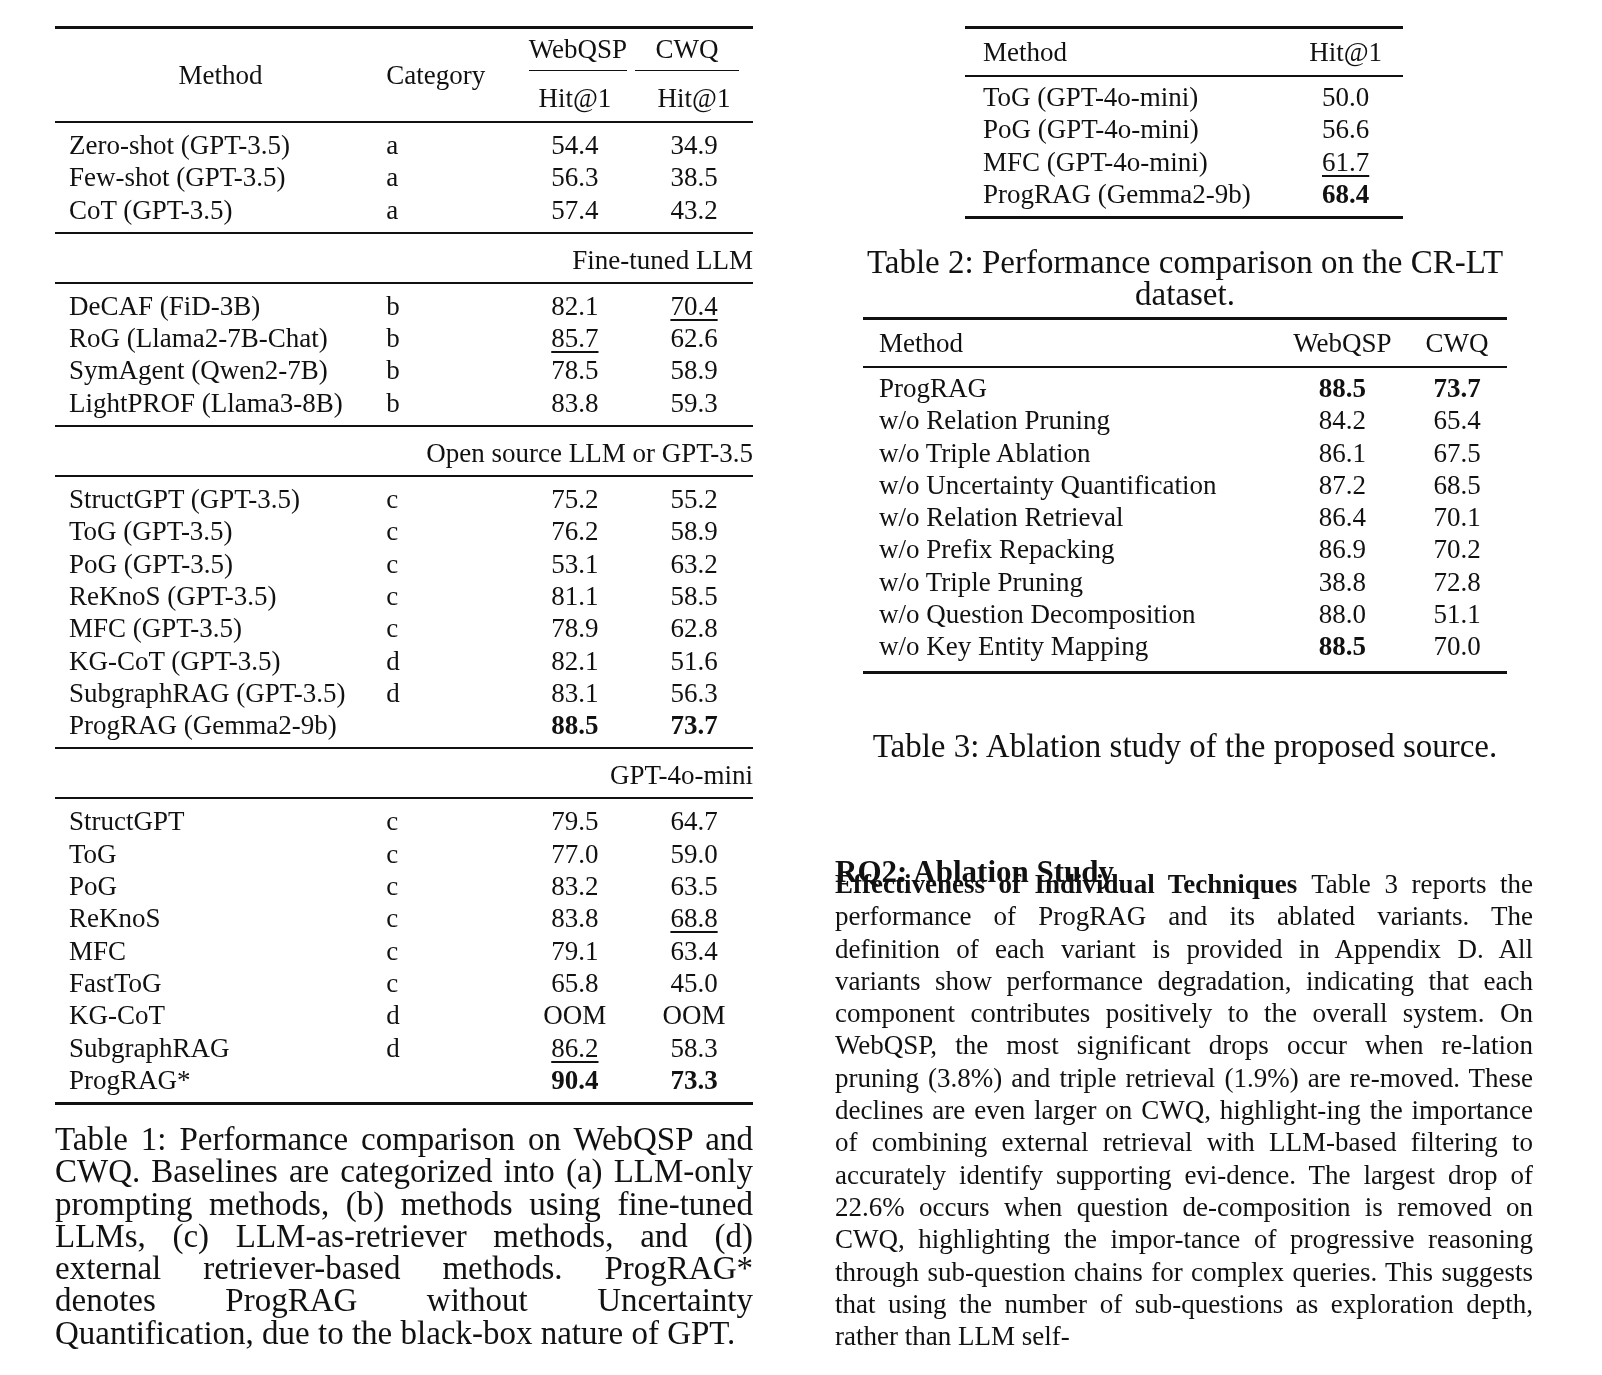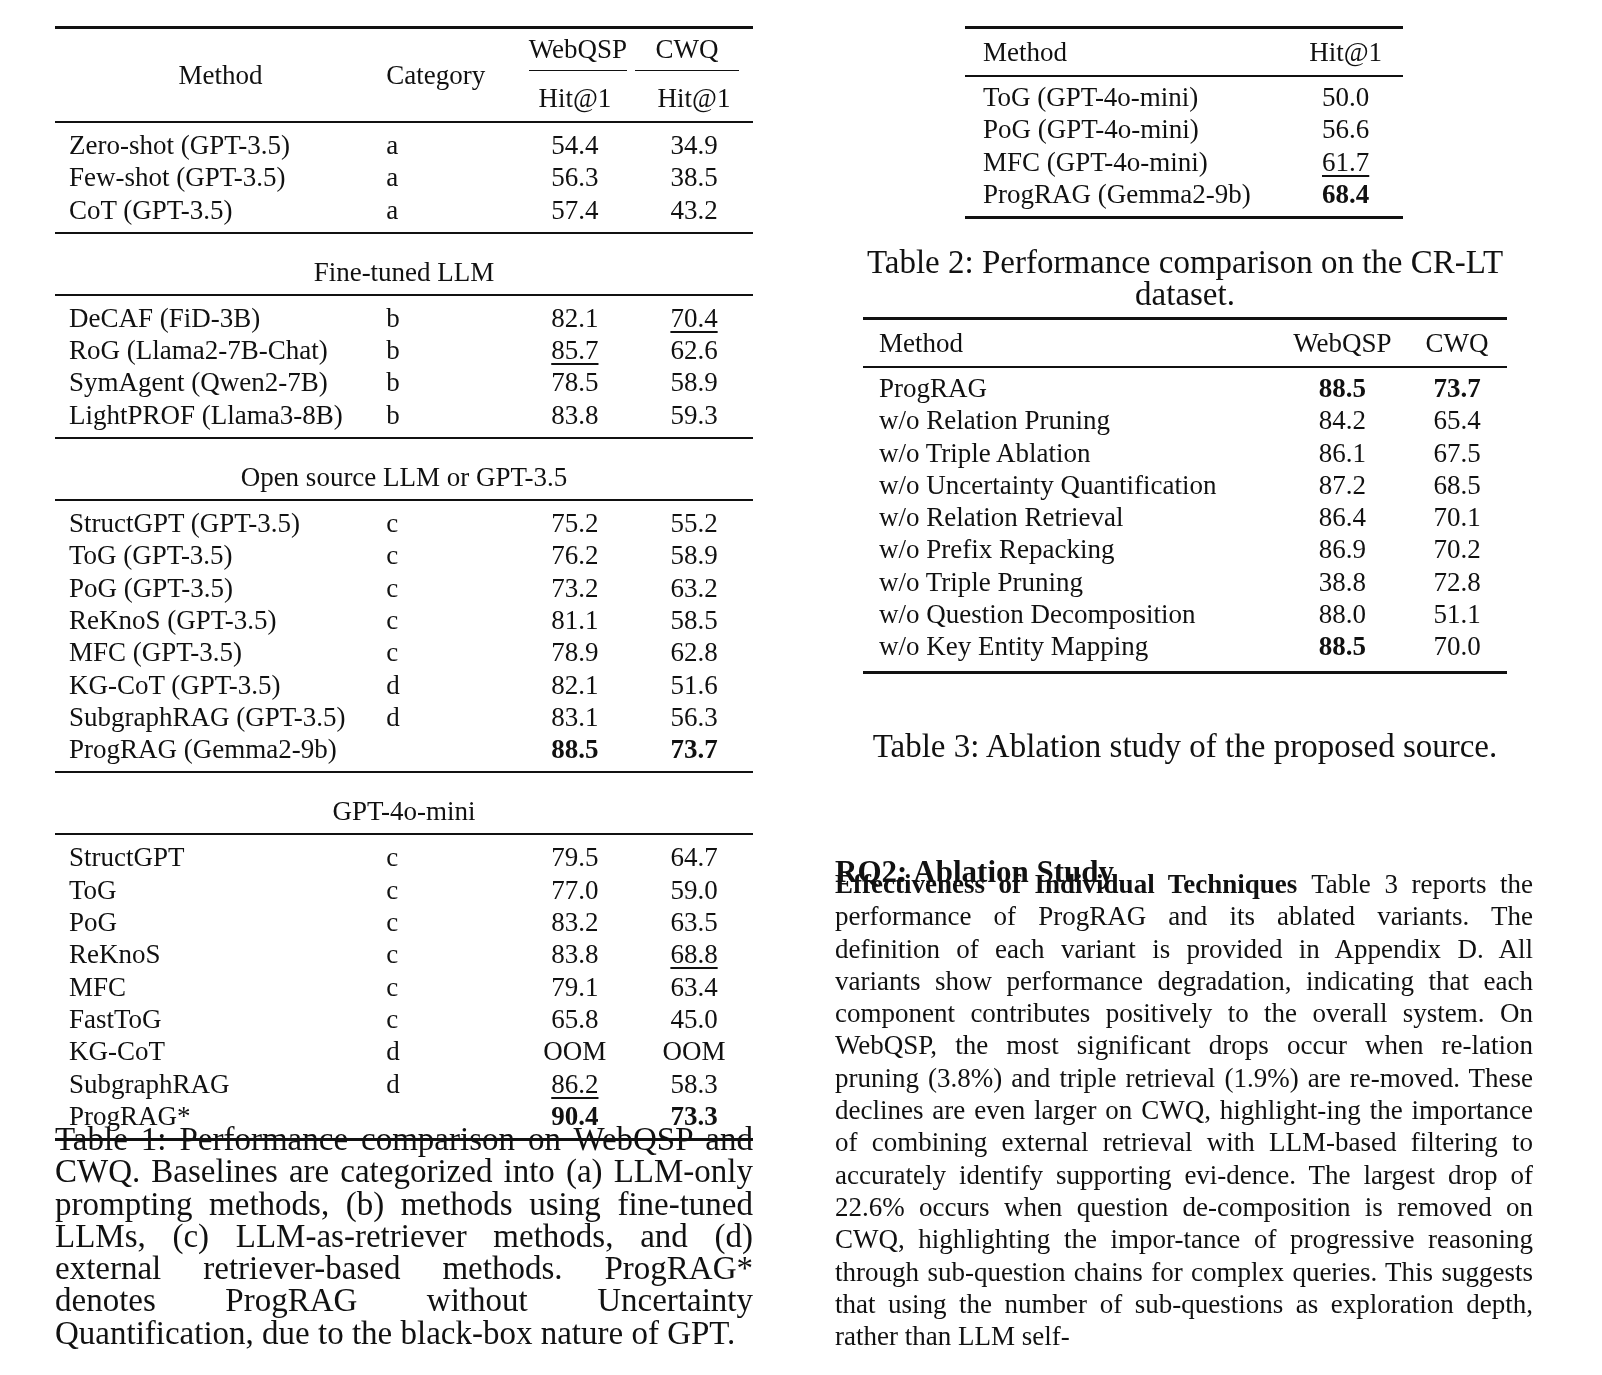--- a/index.html
+++ b/index.html
@@ -21,21 +21,21 @@
 
   
   #t1 { position: absolute; top: 26px; left: 0; width: 698px; }
   #t1 .c-method { width: 325px; text-align: left; padding-left: 14px; }
   #t1 .c-cat { width: 130px; text-align: left; }
   #t1 .c-w { width: 120px; text-align: center; }
   #t1 .c-c { width: 120px; text-align: center; }
   #t1 thead th { height: 46px; }
   #t1 thead th.center-h { text-align: center; padding-left: 0; }
   #t1 .sub-rule { border-bottom: 1.5px solid #111; }
-  #t1 .grp td { text-align: center; height: 44px; padding-top: 16px; }
+  #t1 .grp td { text-align: right; height: 44px; padding-top: 4px; }
   #t1 tbody tr.first td { padding-top: 6px; }
   #t1 tbody tr.last td { padding-bottom: 6px; }
 
   .caption { font-size: 33px; line-height: 32.3px; text-align: justify; }
   #cap1 { position: absolute; top: 1123px; left: 0; width: 698px; }
 
   
   #t2 { position: absolute; top: 26px; left: 130px; width: 438px; }
   #t2 .c-method { text-align: left; padding-left: 18px; width: 320px; }
   #t2 .c-val { text-align: center; width: 118px; }
@@ -136,21 +136,21 @@
         </tr>
         <tr class="">
           <td class="c-method"><span>ToG (GPT-3.5)</span></td>
           <td class="c-cat"><span>c</span></td>
           <td class="c-w"><span>76.2</span></td>
           <td class="c-c"><span>58.9</span></td>
         </tr>
         <tr class="">
           <td class="c-method"><span>PoG (GPT-3.5)</span></td>
           <td class="c-cat"><span>c</span></td>
-          <td class="c-w"><span>73.2</span></td>
+          <td class="c-w"><span>53.1</span></td>
           <td class="c-c"><span>63.2</span></td>
         </tr>
         <tr class="">
           <td class="c-method"><span>ReKnoS (GPT-3.5)</span></td>
           <td class="c-cat"><span>c</span></td>
           <td class="c-w"><span>81.1</span></td>
           <td class="c-c"><span>58.5</span></td>
         </tr>
         <tr class="">
           <td class="c-method"><span>MFC (GPT-3.5)</span></td>

